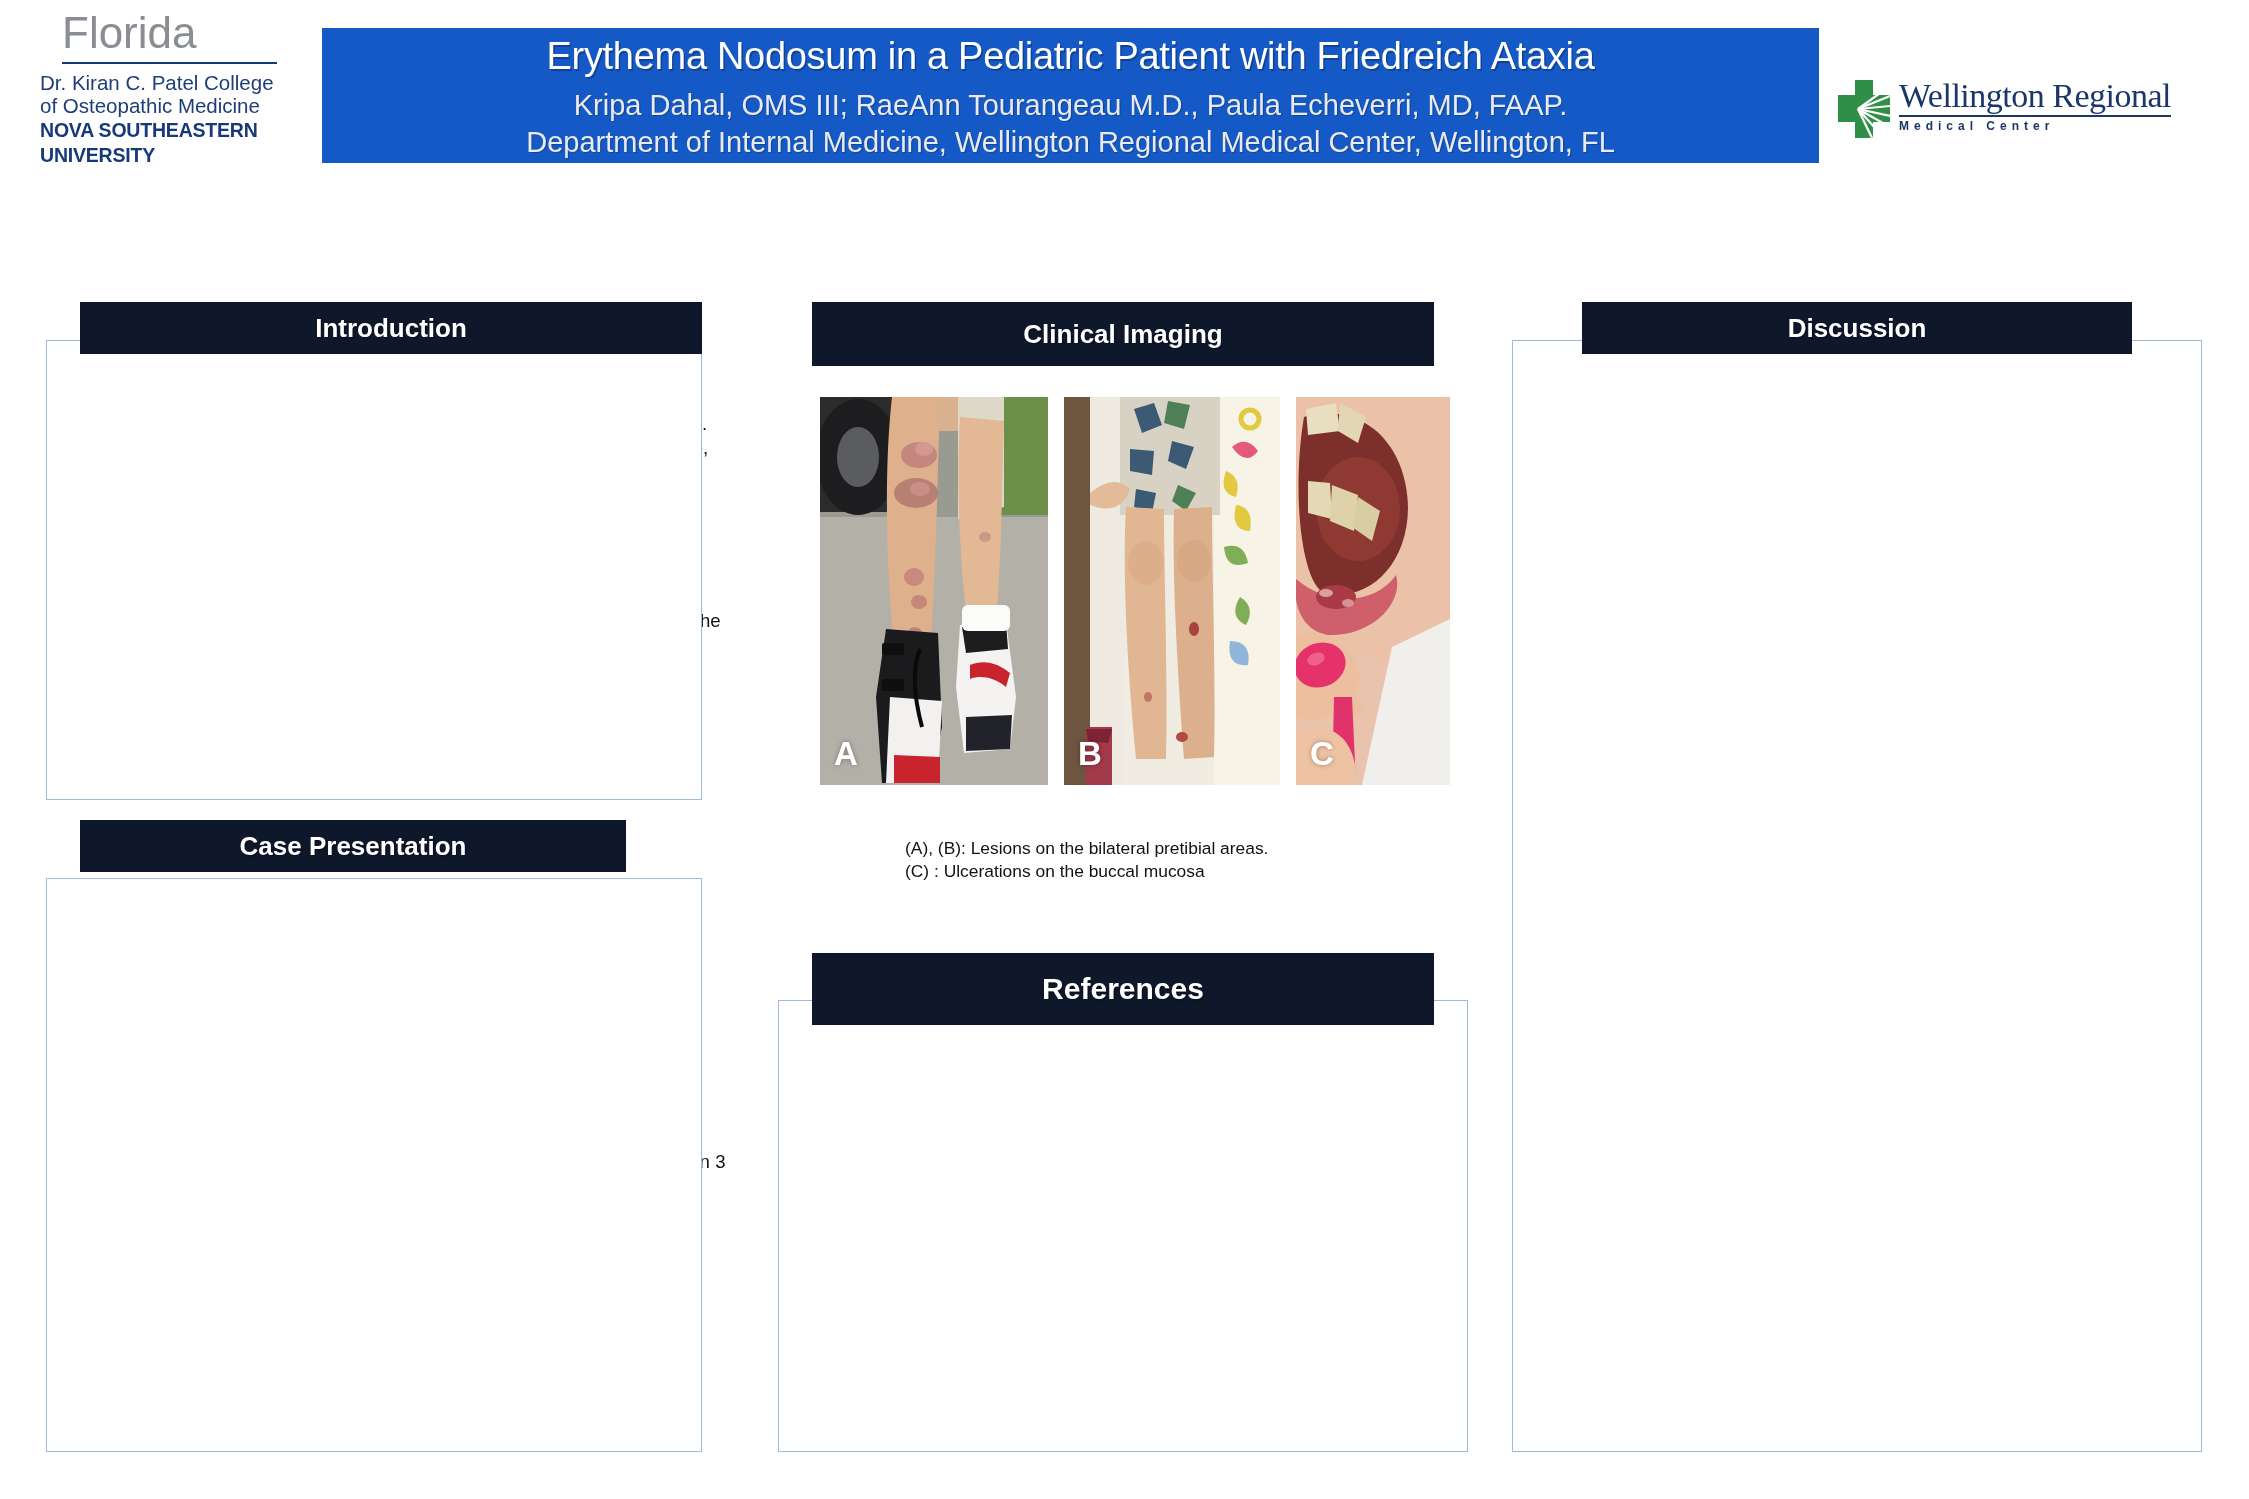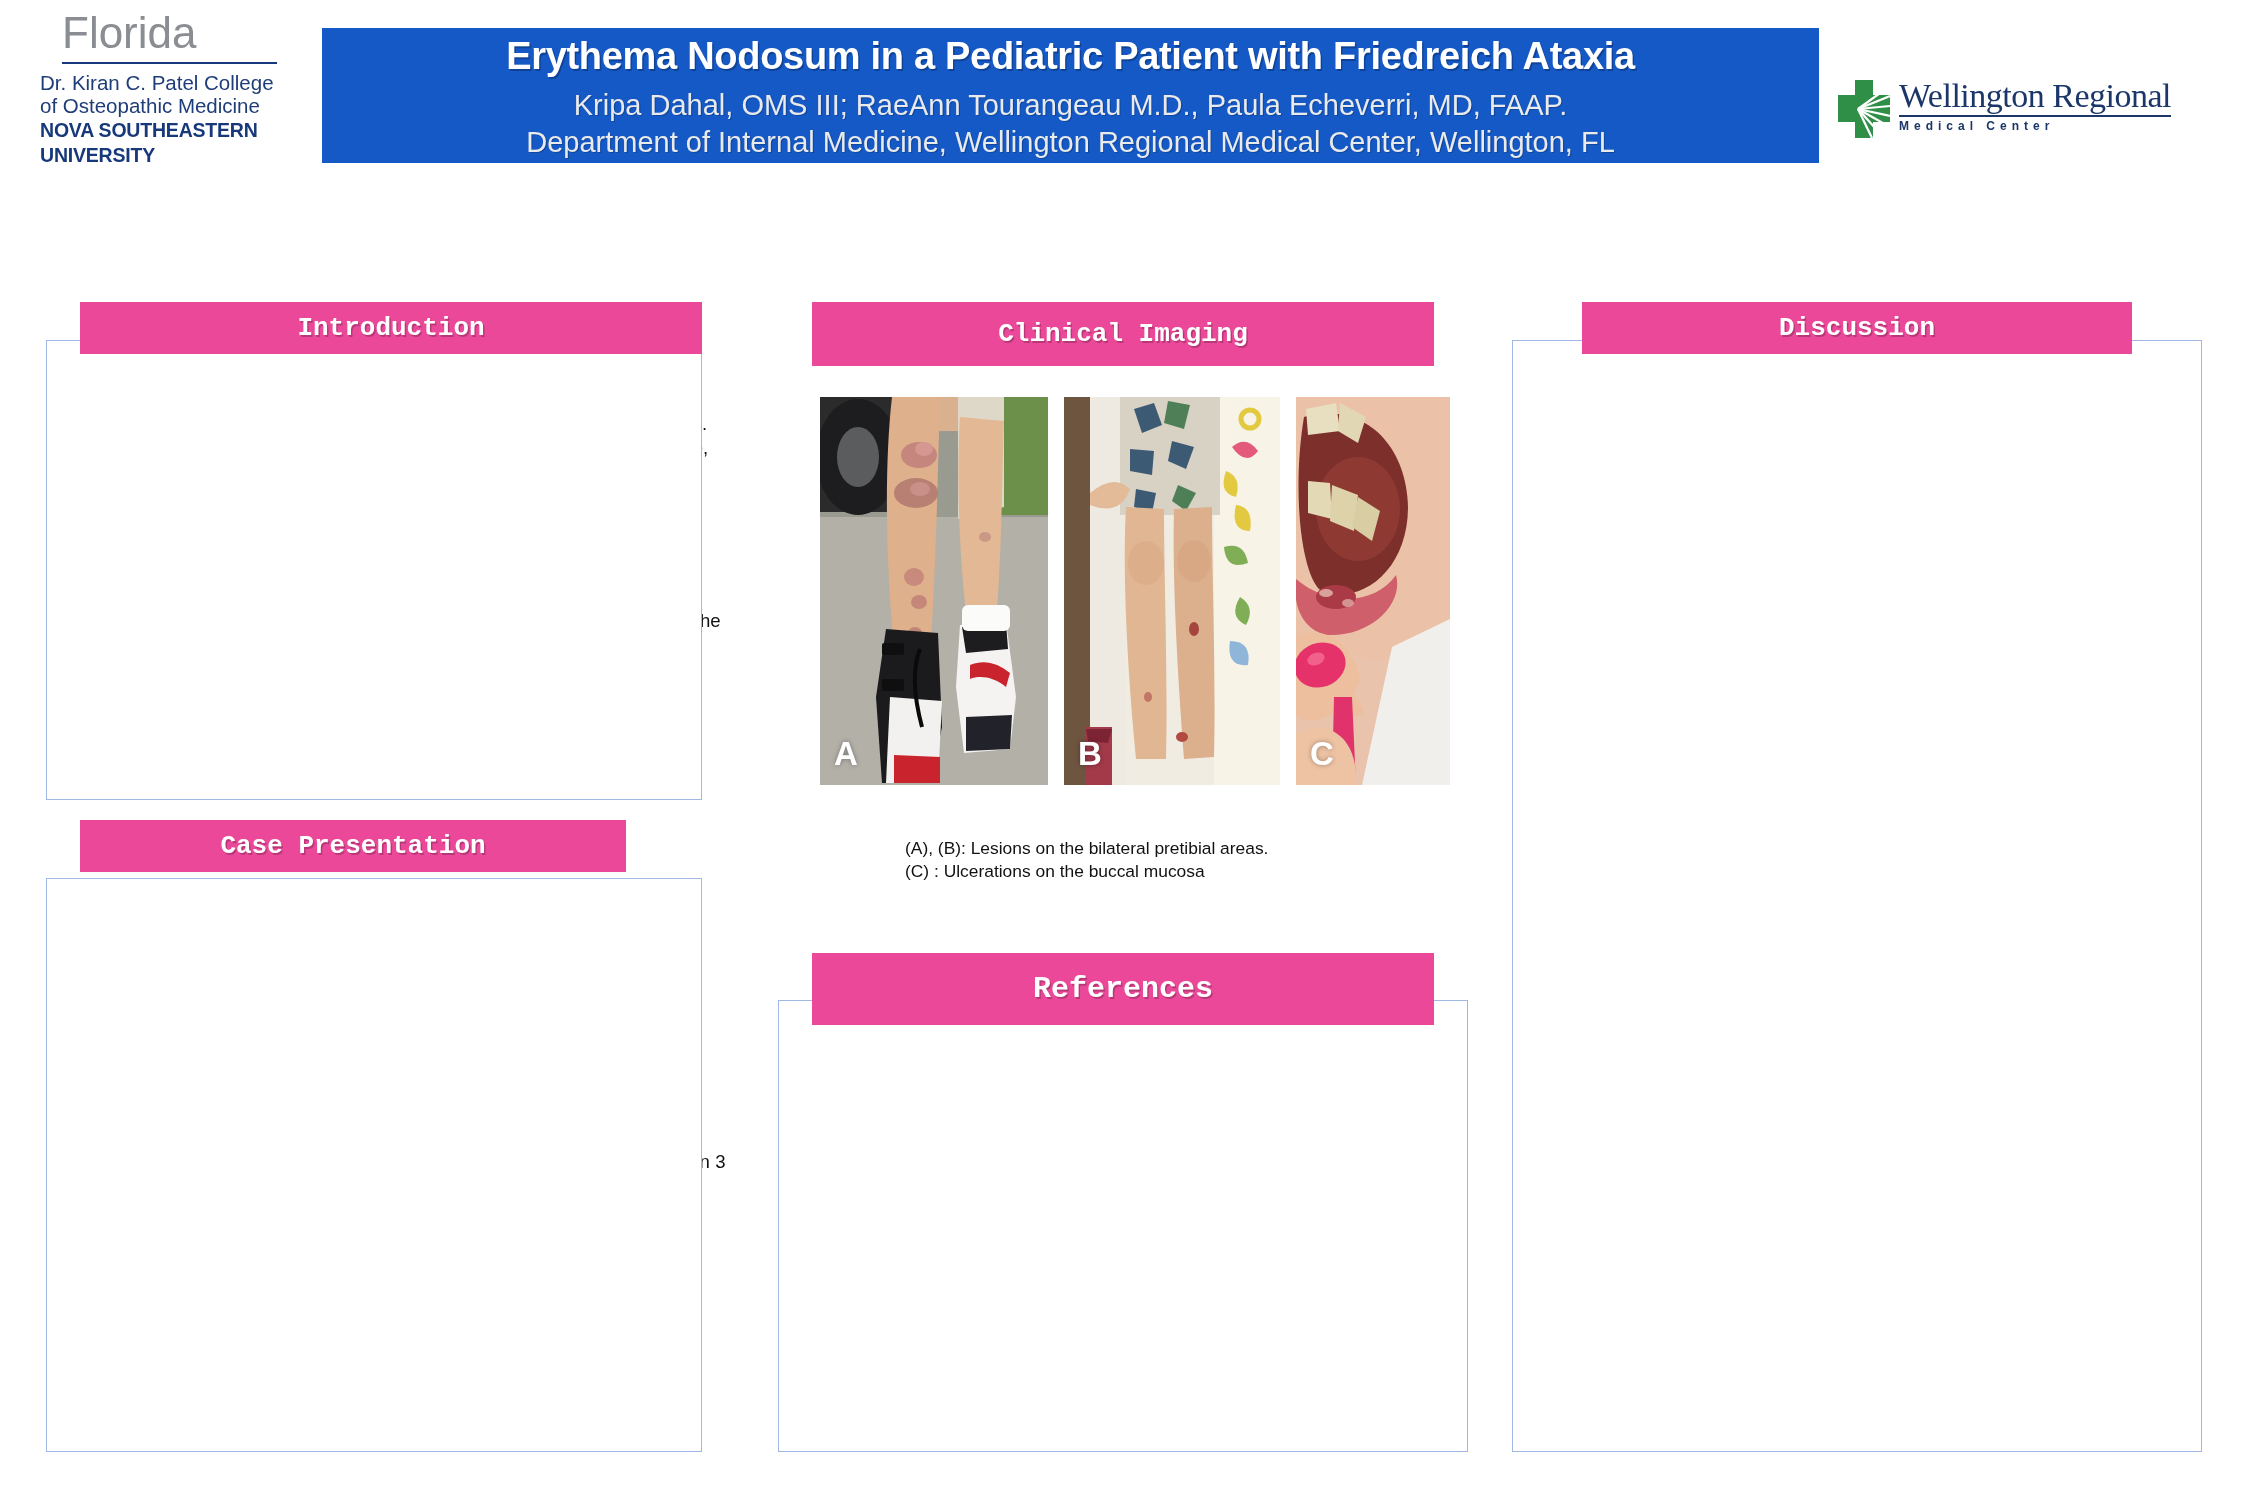--- a/index.html
+++ b/index.html
@@ -76,21 +76,21 @@
     width: 1497px;
     height: 135px;
     background: #1559C7;
     display: flex;
     flex-direction: column;
     align-items: center;
     justify-content: center;
   }
   #poster-title {
     color: #ffffff;
-    font-weight: bold;
+    font-weight: normal;
     font-size: 38px;
     letter-spacing: -0.3px;
     text-align: center;
     margin: 4px 0 9px 0;
     text-shadow: 1.5px 1.5px 0 rgba(0,0,0,0.25);
   }
   .author-line {
     color: #e9eaec;
     font-size: 29px;
     text-align: center;
@@ -125,30 +125,29 @@
     font-family: "Liberation Sans", sans-serif;
     font-weight: bold;
     font-size: 12px;
     color: #1b3668;
     letter-spacing: 5px;
   }
 
   
   .section-header {
     position: absolute;
-    background: #ec4899;
+    background: #0f172a;
     color: #ffffff;
     font-weight: bold;
     font-size: 26px;
     display: flex;
     align-items: center;
     justify-content: center;
     text-shadow: 1.5px 1.5px 0 rgba(0,0,0,0.22);
     z-index: 3;
-    font-family: Liberation Mono, monospace;
   }
   .section-box {
     position: absolute;
     border: 1.5px solid #9FB8E4;
     background: #ffffff;
     box-sizing: border-box;
     z-index: 1;
   }
   .body-text {
     font-size: 18.6px;

